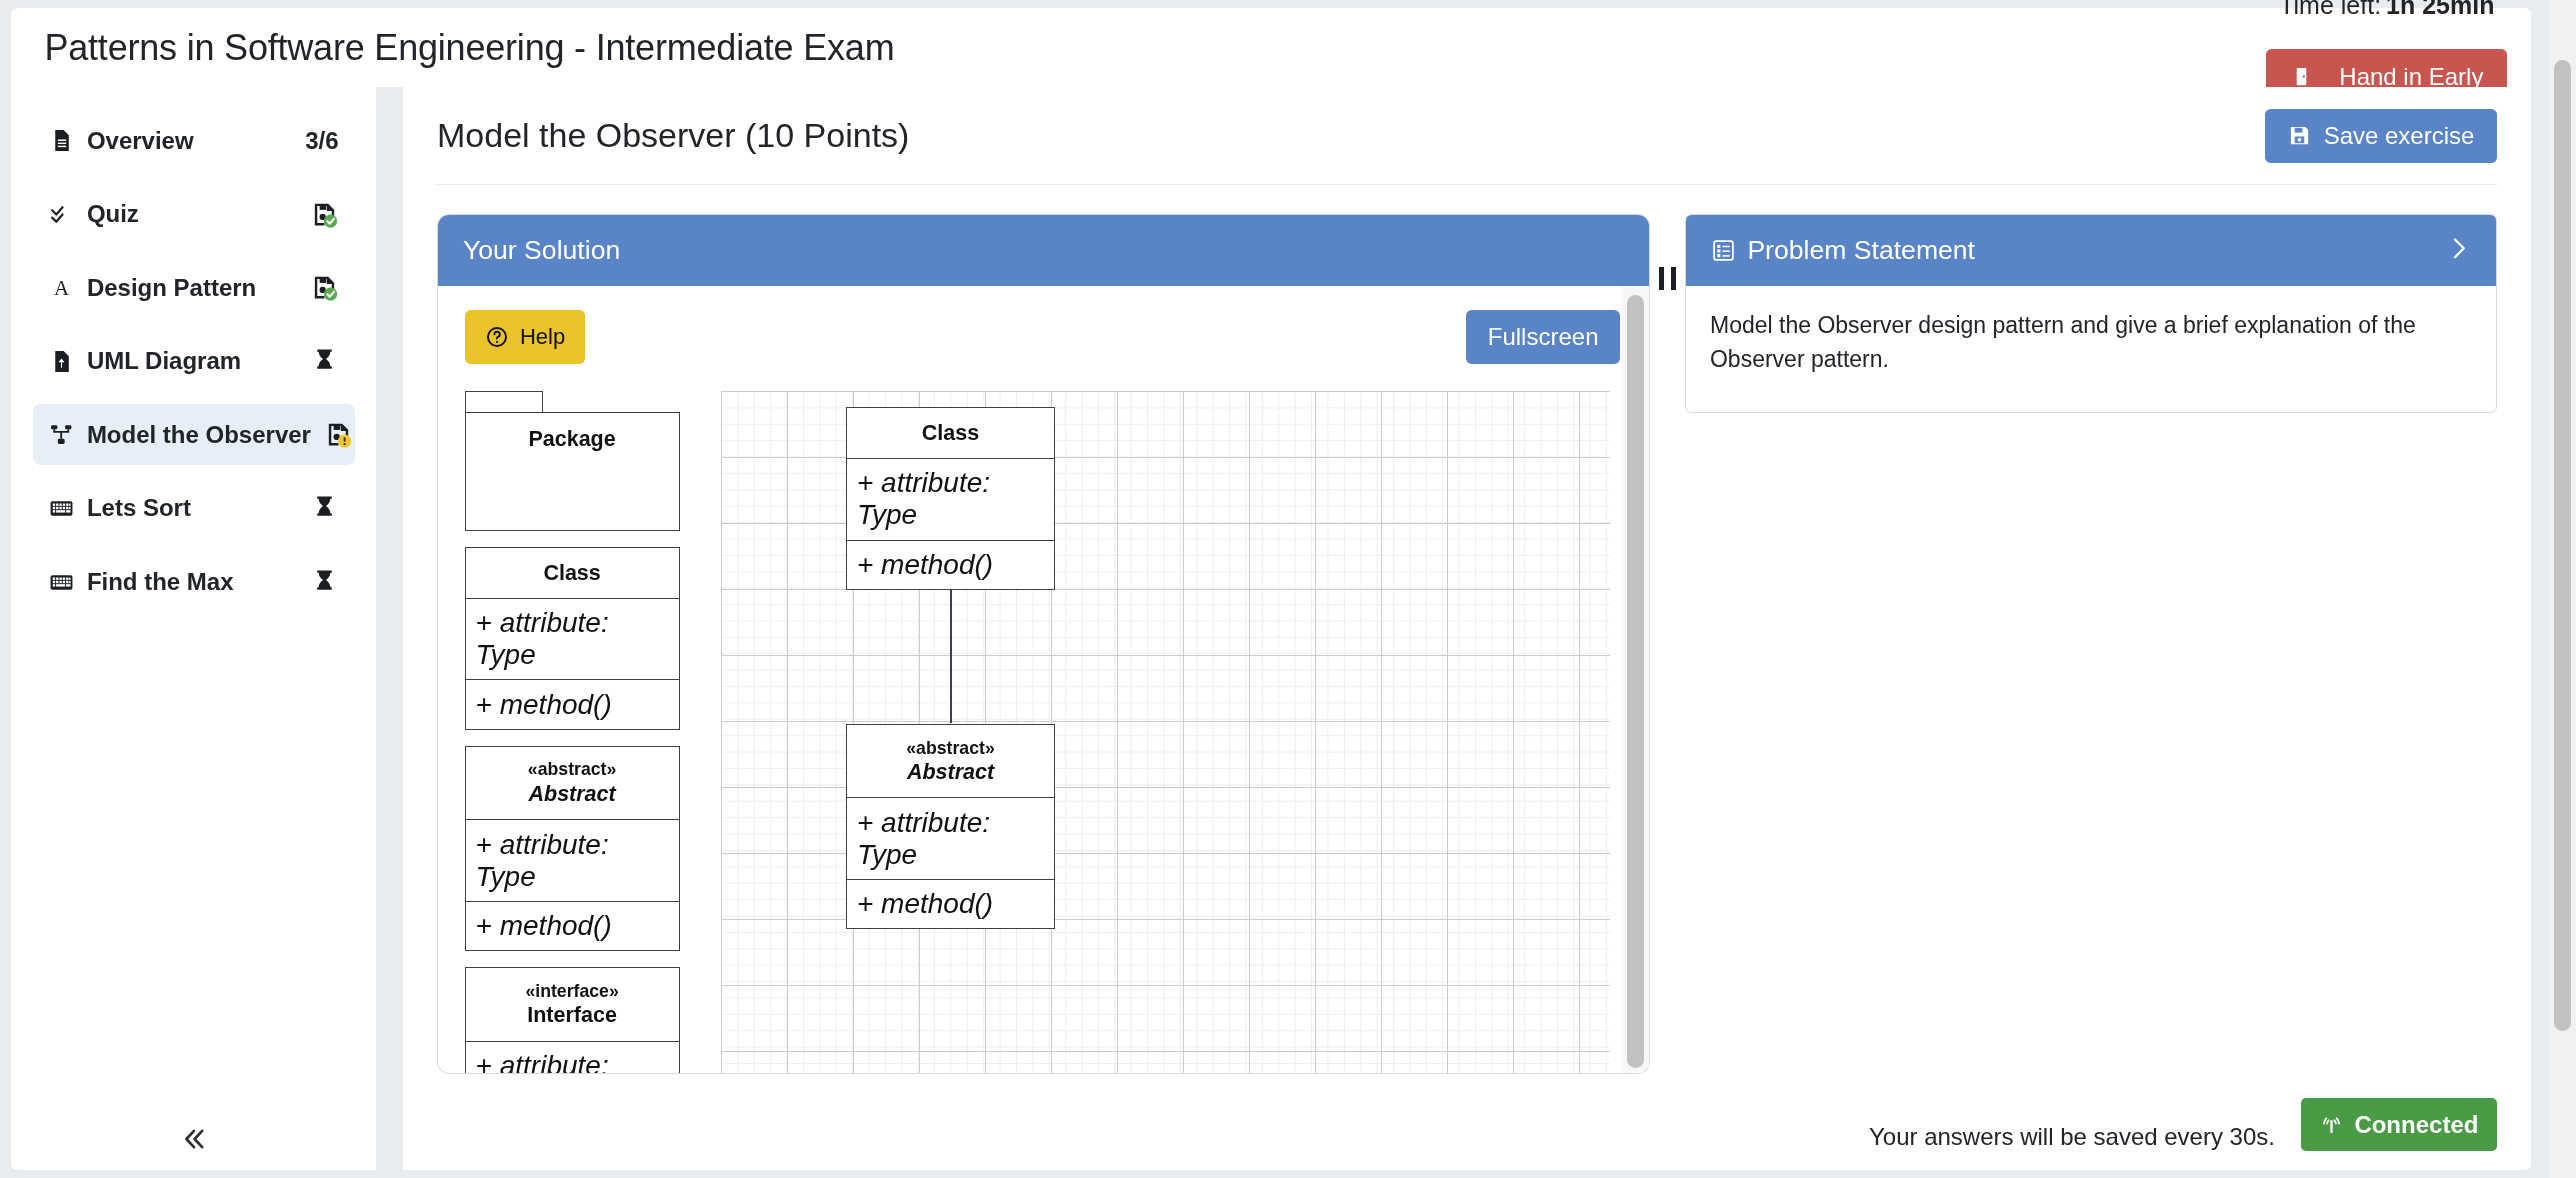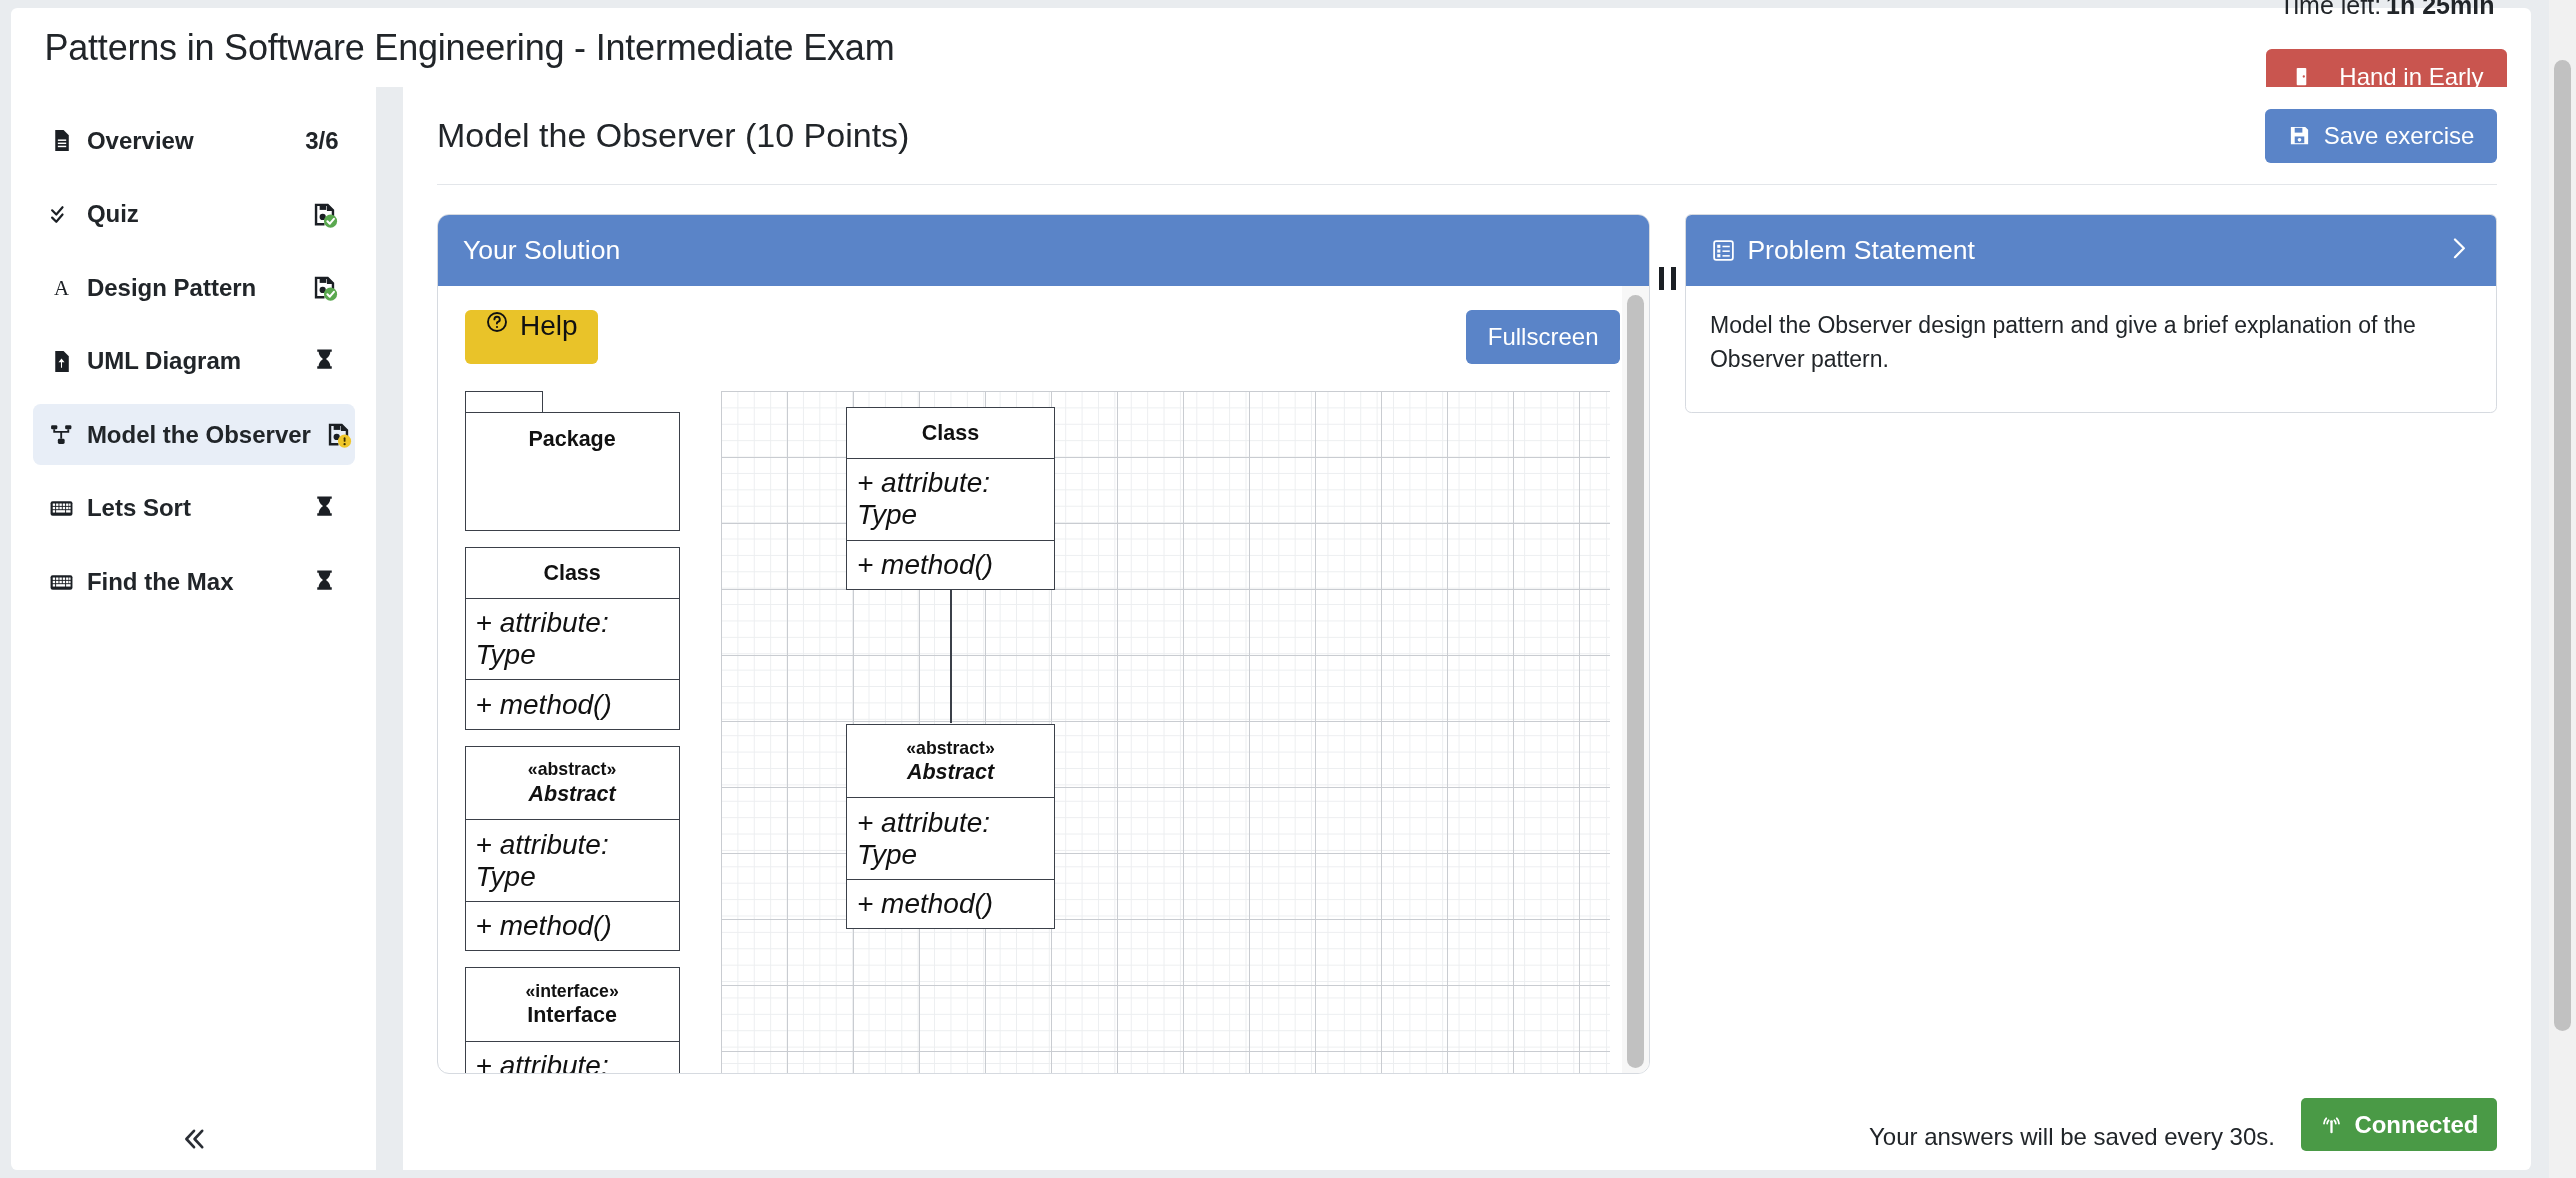--- a/index.html
+++ b/index.html
@@ -115,22 +115,22 @@
   .panel-head .ph-left { display: flex; align-items: center; gap: 11.4px; }
   .panel-body { flex: 1 1 auto; position: relative; overflow: hidden; }
 
   .editor-toolbar {
     position: absolute; top: 24px; left: 26.6px; right: 29px;
     display: flex; align-items: center; z-index: 5;
   }
   .btn-help {
     background: #e9c329; color: #111; border: none;
     border-radius: 5.7px; height: 54px; padding: 0 20px;
-    font-size: 28px; font-family: inherit;
-    display: flex; align-items: flex-start; gap: 11.4px; cursor: pointer;
+    font-size: 22px; font-family: inherit;
+    display: flex; align-items: center; gap: 11.4px; cursor: pointer;
   }
   .btn-fullscreen {
     margin-left: auto; background: #5a84c8; color: #fff; border: none;
     border-radius: 5.7px; height: 54px; padding: 0 21.5px;
     font-size: 24px; font-family: inherit; cursor: pointer;
   }
 
   
   .palette {
     position: absolute; top: 105px; left: 26.6px;

